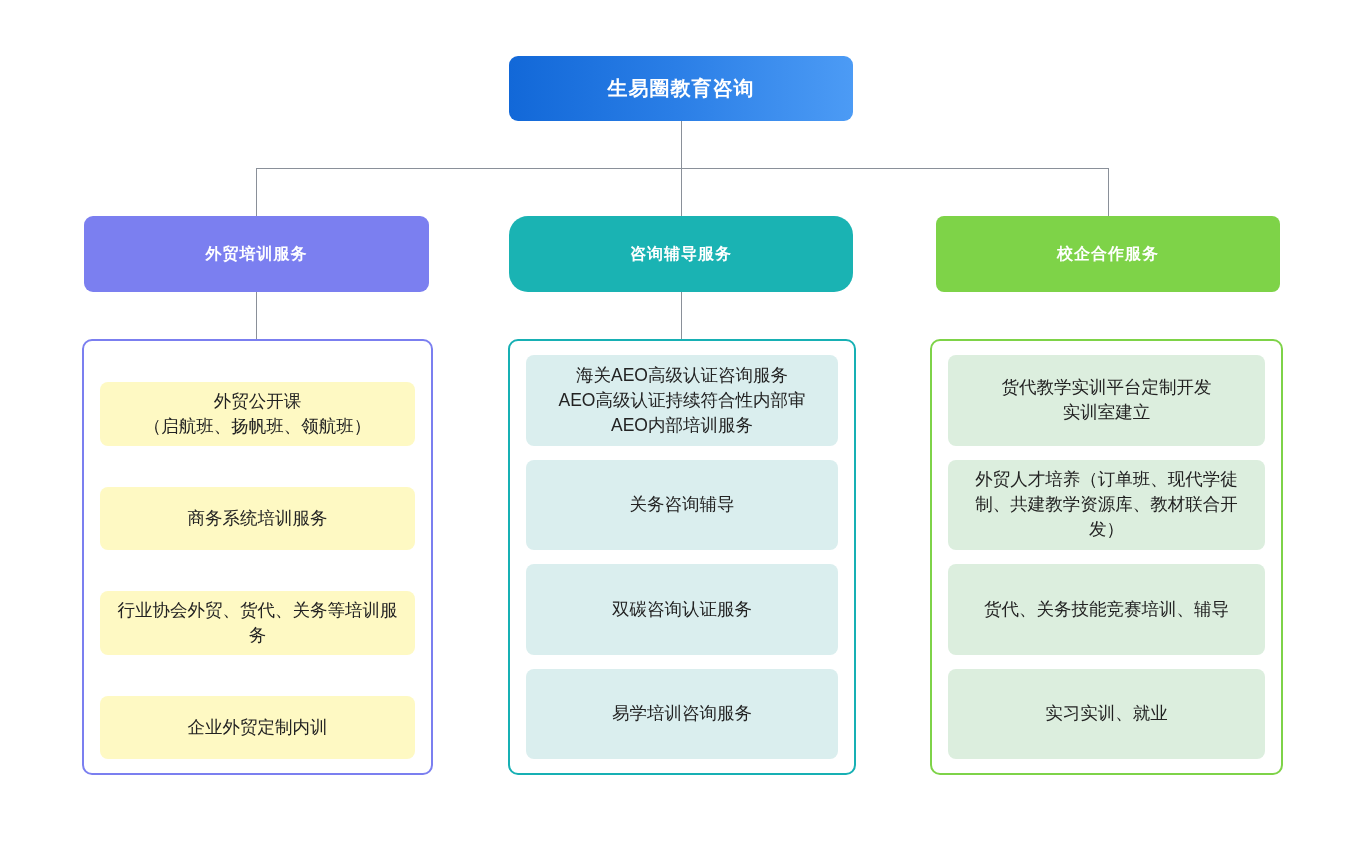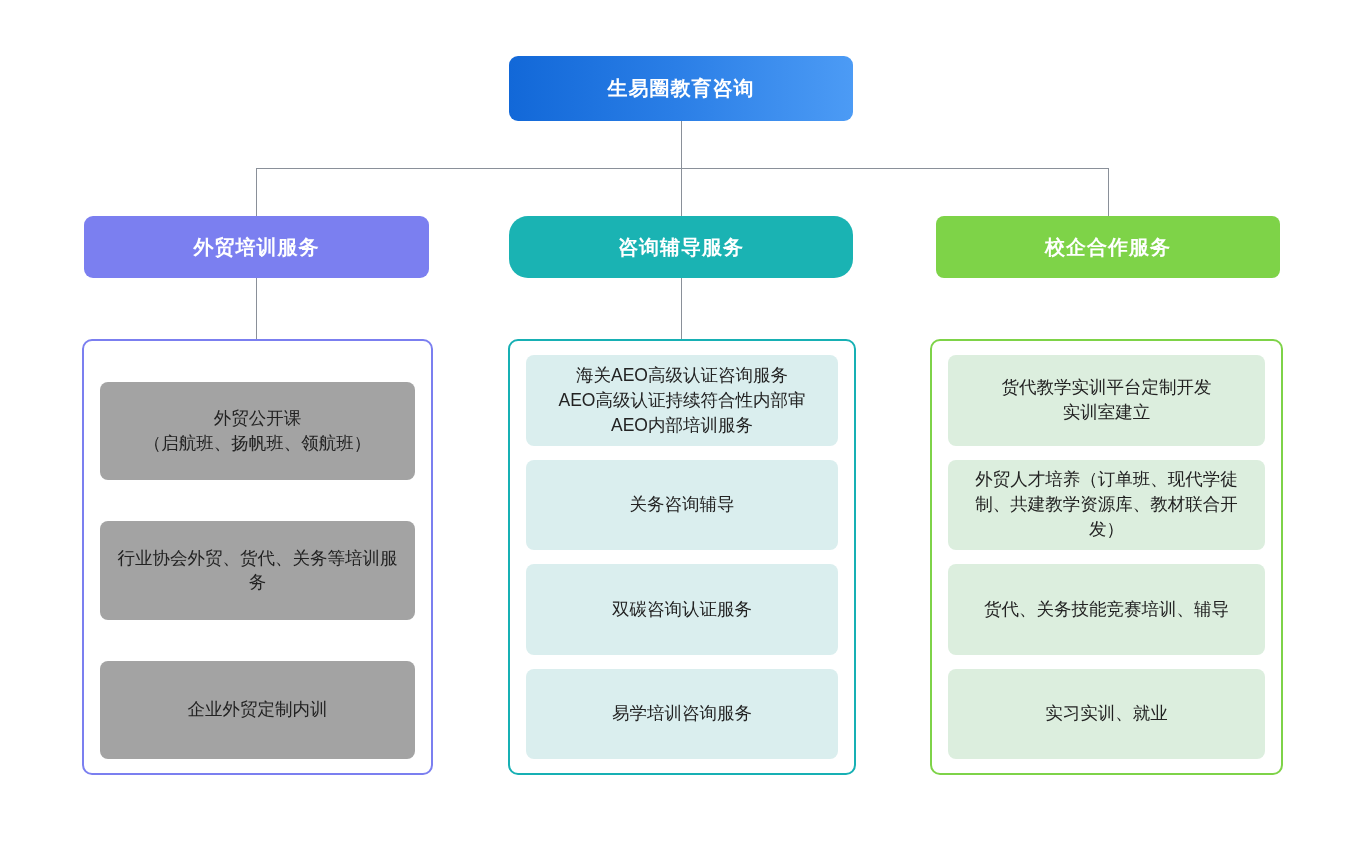--- a/index.html
+++ b/index.html
@@ -46,24 +46,24 @@
     position: absolute;
     background: #8a9099;
   }
   .v-line { width: 1px; }
   .h-line { height: 1px; }
 
   
   .cat-header {
     position: absolute;
     top: 216px;
-    height: 62px;
+    height: 76px;
     border-radius: 9px;
     color: #ffffff;
-    font-size: 20px;
+    font-size: 16px;
     font-weight: bold;
     letter-spacing: 1px;
     display: flex;
     align-items: center;
     justify-content: center;
     box-sizing: border-box;
   }
 
   
   .panel {
@@ -90,21 +90,21 @@
     line-height: 1.42;
     color: #222222;
     padding: 4px 10px;
     box-sizing: border-box;
     white-space: pre-line;
   }
 
   
   .col1 .cat-header, .hdr-purple { background: #7b7ff0; }
   .panel-purple { border-color: #7b7ff0; }
-  .item-purple { background: #a3a3a3; margin-top: 27px; }
+  .item-purple { background: #fef9c3; margin-top: 27px; }
 
   
   .hdr-teal { background: #1ab3b3; }
   .panel-teal { border-color: #17b0b4; }
   .item-teal { background: #daeeee; }
 
   
   .hdr-green { background: #7ed348; }
   .panel-green { border-color: #7ed348; }
   .item-green { background: #dceede; }
@@ -123,20 +123,21 @@
   <div class="line v-line" style="left:1108px; top:168px; height:48px;"></div>
 
   <div class="line v-line" style="left:256px; top:278px; height:61px;"></div>
   <div class="line v-line" style="left:681px; top:278px; height:61px;"></div>
 
   <div class="cat-header hdr-purple" style="left:84px; width:345px;">外贸培训服务</div>
 
   <div class="panel panel-purple" style="left:82px; width:351px;">
     <div class="panel-item item-purple">外贸公开课
 （启航班、扬帆班、领航班）</div>
+    <div class="panel-item item-purple">商务系统培训服务</div>
     <div class="panel-item item-purple">行业协会外贸、货代、关务等培训服务</div>
     <div class="panel-item item-purple">企业外贸定制内训</div>
   </div>
 
   <div class="cat-header hdr-teal" style="left:509px; width:344px;border-radius:19px;">咨询辅导服务</div>
 
   <div class="panel panel-teal" style="left:508px; width:348px;">
     <div class="panel-item item-teal">海关AEO高级认证咨询服务
 AEO高级认证持续符合性内部审
 AEO内部培训服务</div>

